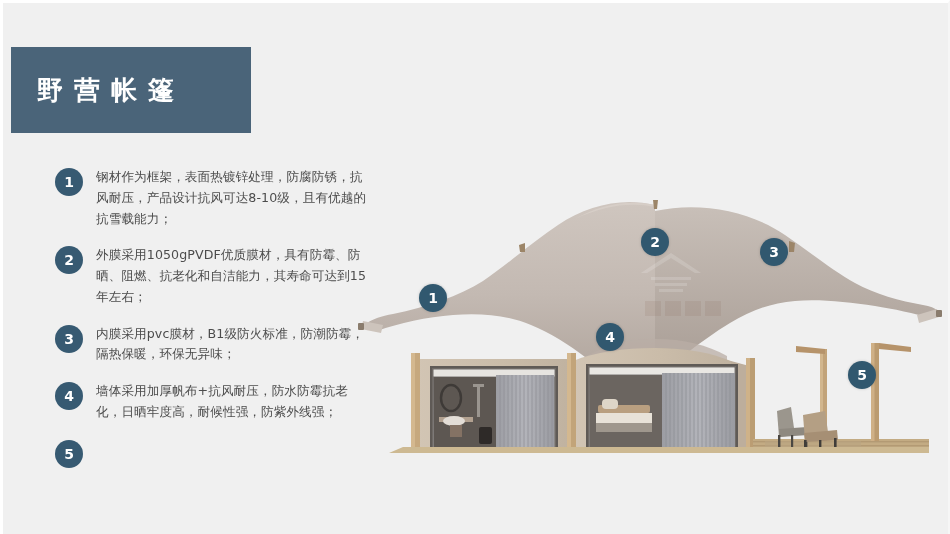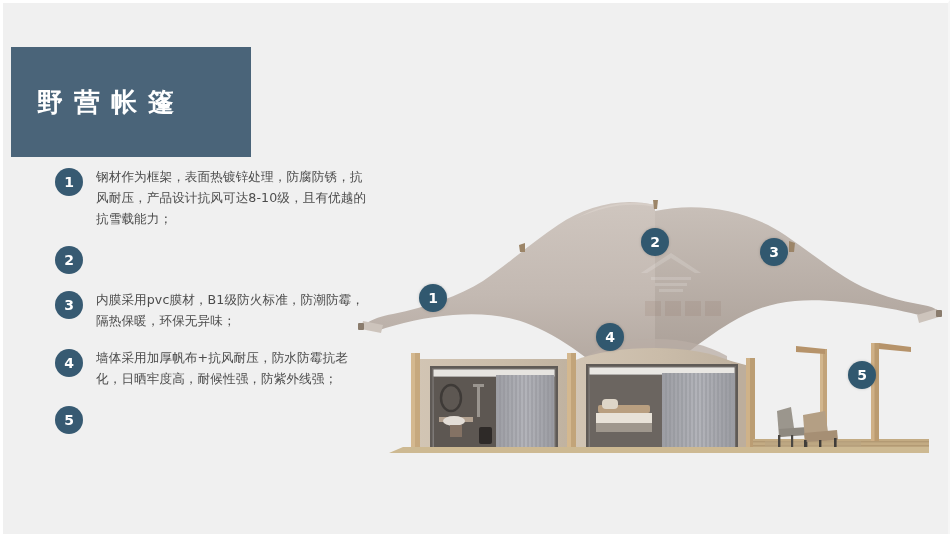--- a/index.html
+++ b/index.html
@@ -14,21 +14,21 @@
     background:#f0f0f0;
     border-top:3px solid #ffffff;
     border-left:3px solid #ffffff;
     border-right:2px solid #f6f6f6;
     box-sizing:border-box;
   }
 
   
   .title-banner{
     position:absolute;left:8px;top:44px;
-    width:240px;height:110px;
+    width:240px;height:86px;
     background:#4a6479;
     display:flex;align-items:center;
     box-sizing:border-box;
     padding-left:26px;
   }
   .title-banner .title-text{
     color:#ffffff;
     font-size:26px;
     font-weight:700;
     letter-spacing:11px;
@@ -94,20 +94,21 @@
 
   <div class="feature-list">
 
     <div class="feature-item">
       <span class="badge">1</span>
       <span class="feature-text">钢材作为框架，表面热镀锌处理，防腐防锈，抗风耐压，产品设计抗风可达8-10级，且有优越的抗雪载能力；</span>
     </div>
 
     <div class="feature-item">
       <span class="badge">2</span>
+      <span class="feature-text">外膜采用1050gPVDF优质膜材，具有防霉、防晒、阻燃、抗老化和自洁能力，其寿命可达到15年左右；</span>
     </div>
 
     <div class="feature-item">
       <span class="badge">3</span>
       <span class="feature-text">内膜采用pvc膜材，B1级防火标准，防潮防霉，隔热保暖，环保无异味；</span>
     </div>
 
     <div class="feature-item">
       <span class="badge">4</span>
       <span class="feature-text">墙体采用加厚帆布+抗风耐压，防水防霉抗老化，日晒牢度高，耐候性强，防紫外线强；</span>

